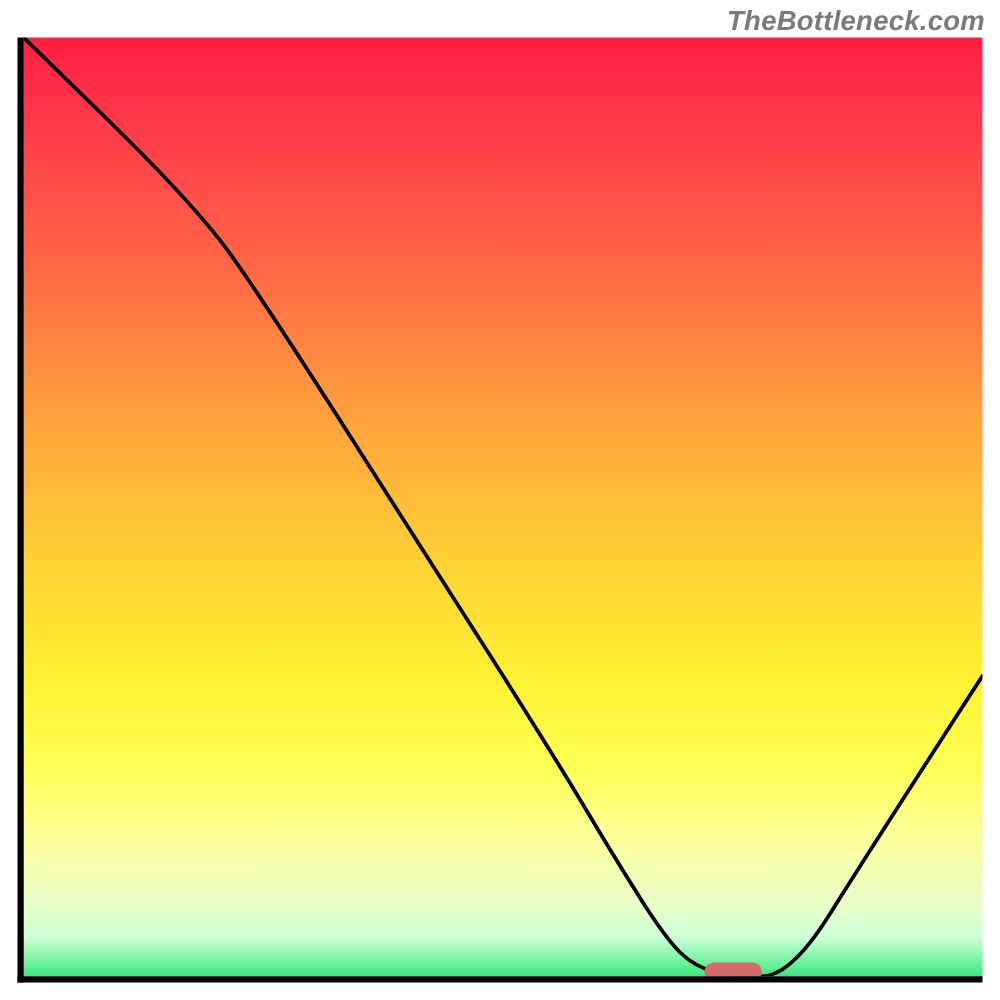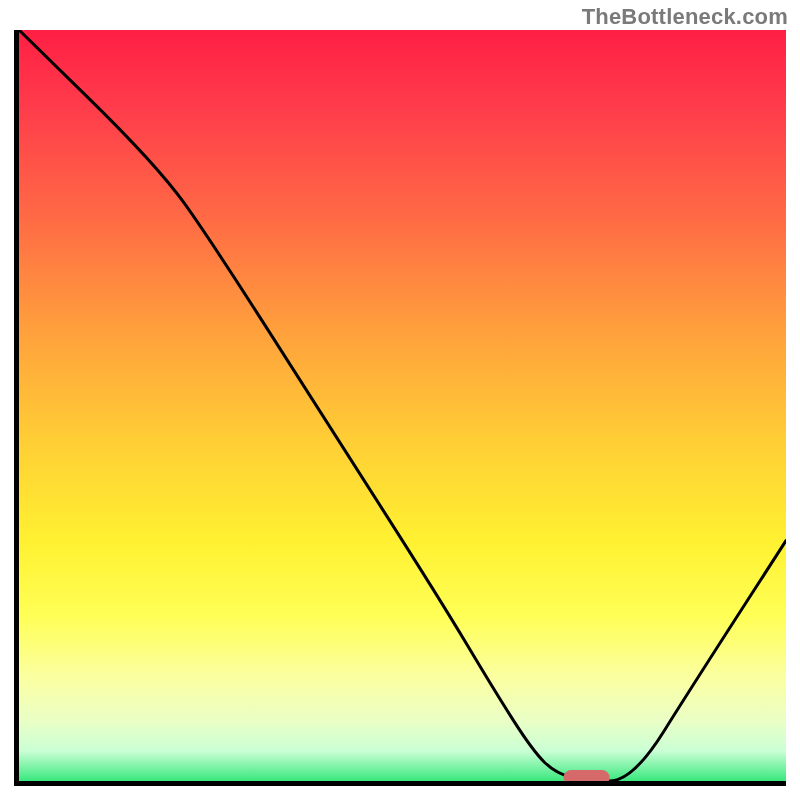--- a/index.html
+++ b/index.html
@@ -1,20 +1,21 @@
 <!DOCTYPE html>
 <html><head>
 <meta charset="utf-8">
 <style>
   * { margin: 0; padding: 0; box-sizing: border-box; }
   html, body { width: 800px; height: 800px; overflow: hidden; background: #fff; }
   .wrap {
     position: relative;
     width: 800px;
     height: 800px;
+    font-style: italic;
   }
   .watermark {
     position: absolute;
     top: 4px;
     right: 12px;
     font-family: Arial, Helvetica, sans-serif;
     font-size: 22px;
     font-weight: 600;
     color: #7a7a7a;
     letter-spacing: 0.2px;

